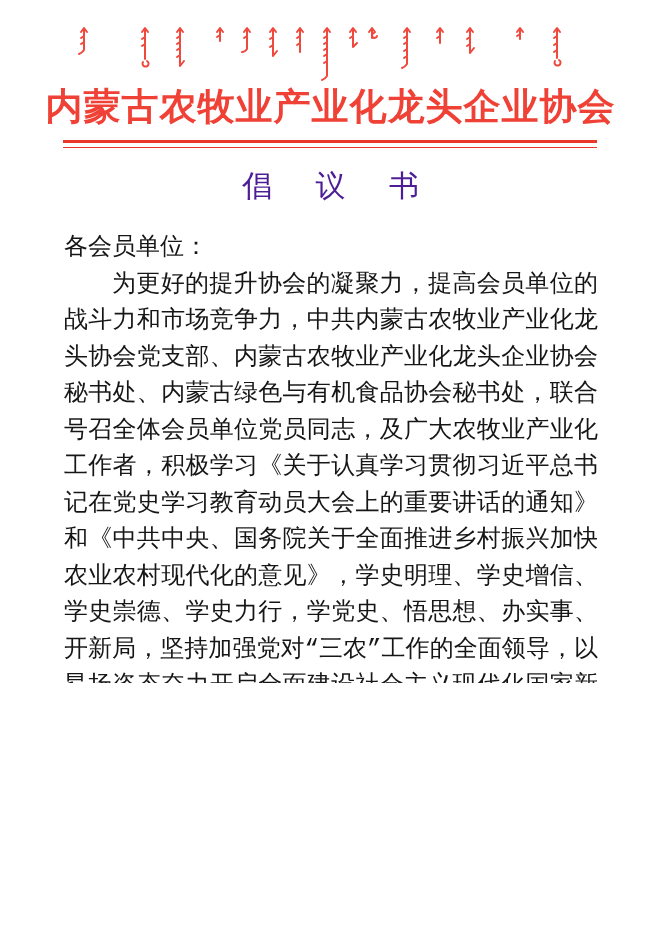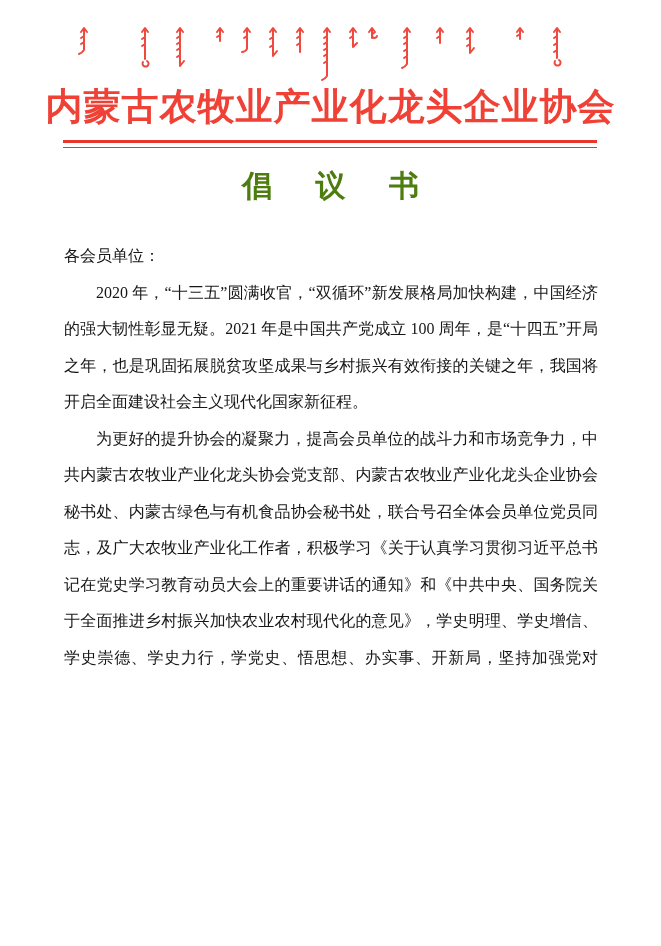--- a/index.html
+++ b/index.html
@@ -12,26 +12,26 @@
     position:absolute;top:82px;left:40px;right:40px;margin:0;
     text-align:center;font-size:37px;font-weight:bold;color:#ef4136;
     letter-spacing:1px;white-space:nowrap;
   }
   .double-rule{
     position:absolute;top:140px;left:63px;width:534px;height:4px;
     border-top:3.5px solid #e8372b;border-bottom:1.5px solid #e8372b;
   }
   .doc-title{
     position:absolute;top:166px;left:0;right:0;margin:0;
-    text-align:center;font-size:30px;font-weight:bold;color:#4d7c0f;
+    text-align:center;font-size:30px;font-weight:normal;color:#4c1d95;
     letter-spacing:18px;text-indent:18px;white-space:nowrap;
   }
   .body-text{
-    position:absolute;top:238px;left:64px;width:534px;
-    font-size:16px;line-height:36.5px;text-align:justify;
+    position:absolute;top:230px;left:64px;width:534px;
+    font-size:24px;line-height:36.5px;text-align:justify;font-family:Liberation Mono, monospace;
   }
   .body-text p{margin:0;}
   .para{text-indent:2em;}
   .signature{
     position:absolute;top:839px;left:0;right:124px;margin:0;
     text-align:right;font-size:23px;white-space:nowrap;
   }
   .date{
     position:absolute;top:879px;left:0;right:186px;margin:0;
     text-align:right;font-size:22px;white-space:nowrap;
@@ -71,21 +71,20 @@
   </svg>
 
   <h1 class="org-title">内蒙古农牧业产业化龙头企业协会</h1>
 
   <div class="double-rule"></div>
 
   <h2 class="doc-title">倡 议 书</h2>
 
   <div class="body-text">
     <p class="salutation">各会员单位：</p>
-    <p class="para">2020 年，“十三五”圆满收官，“双循环”新发展格局加快构建，中国经济的强大韧性彰显无疑。2021 年是中国共产党成立 100 周年，是“十四五”开局之年，也是巩固拓展脱贫攻坚成果与乡村振兴有效衔接的关键之年，我国将开启全面建设社会主义现代化国家新征程。</p>
     <p class="para">为更好的提升协会的凝聚力，提高会员单位的战斗力和市场竞争力，中共内蒙古农牧业产业化龙头协会党支部、内蒙古农牧业产业化龙头企业协会秘书处、内蒙古绿色与有机食品协会秘书处，联合号召全体会员单位党员同志，及广大农牧业产业化工作者，积极学习《关于认真学习贯彻习近平总书记在党史学习教育动员大会上的重要讲话的通知》和《中共中央、国务院关于全面推进乡村振兴加快农业农村现代化的意见》，学史明理、学史增信、学史崇德、学史力行，学党史、悟思想、办实事、开新局，坚持加强党对“三农”工作的全面领导，以昂扬姿态奋力开启全面建设社会主义现代化国家新征程，以优异成绩迎接建党一百周年。</p>
   </div>
 
   <p class="signature">内蒙古农牧业产业化龙头企业协会</p>
   <p class="date">2021 年 2 月 25 日</p>
 
   <svg class="seal" width="220" height="151" viewBox="0 0 220 151" aria-hidden="true">
     <defs>
       <path id="sealArcTop" d="M 25,84 A 86,56 0 1 1 195,84" fill="none"></path>
       <path id="sealArcBottom" d="M 55,118 A 86,56 0 0 0 165,118" fill="none"></path>

